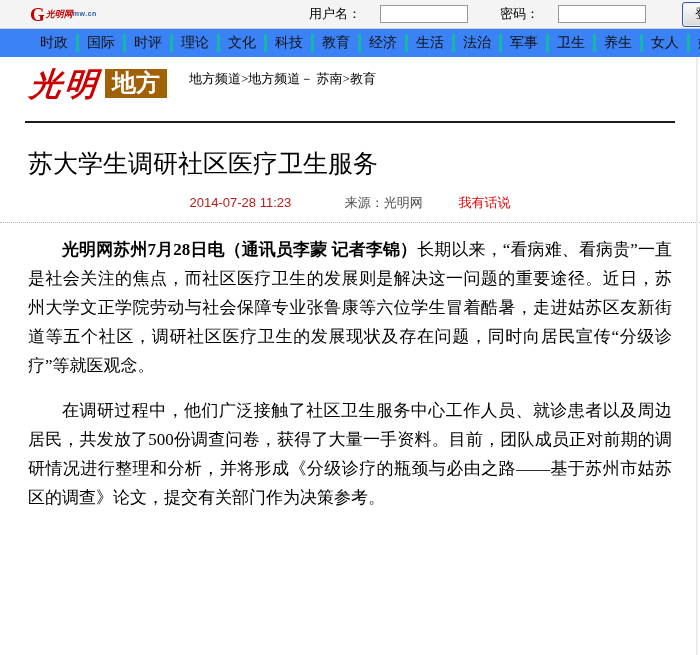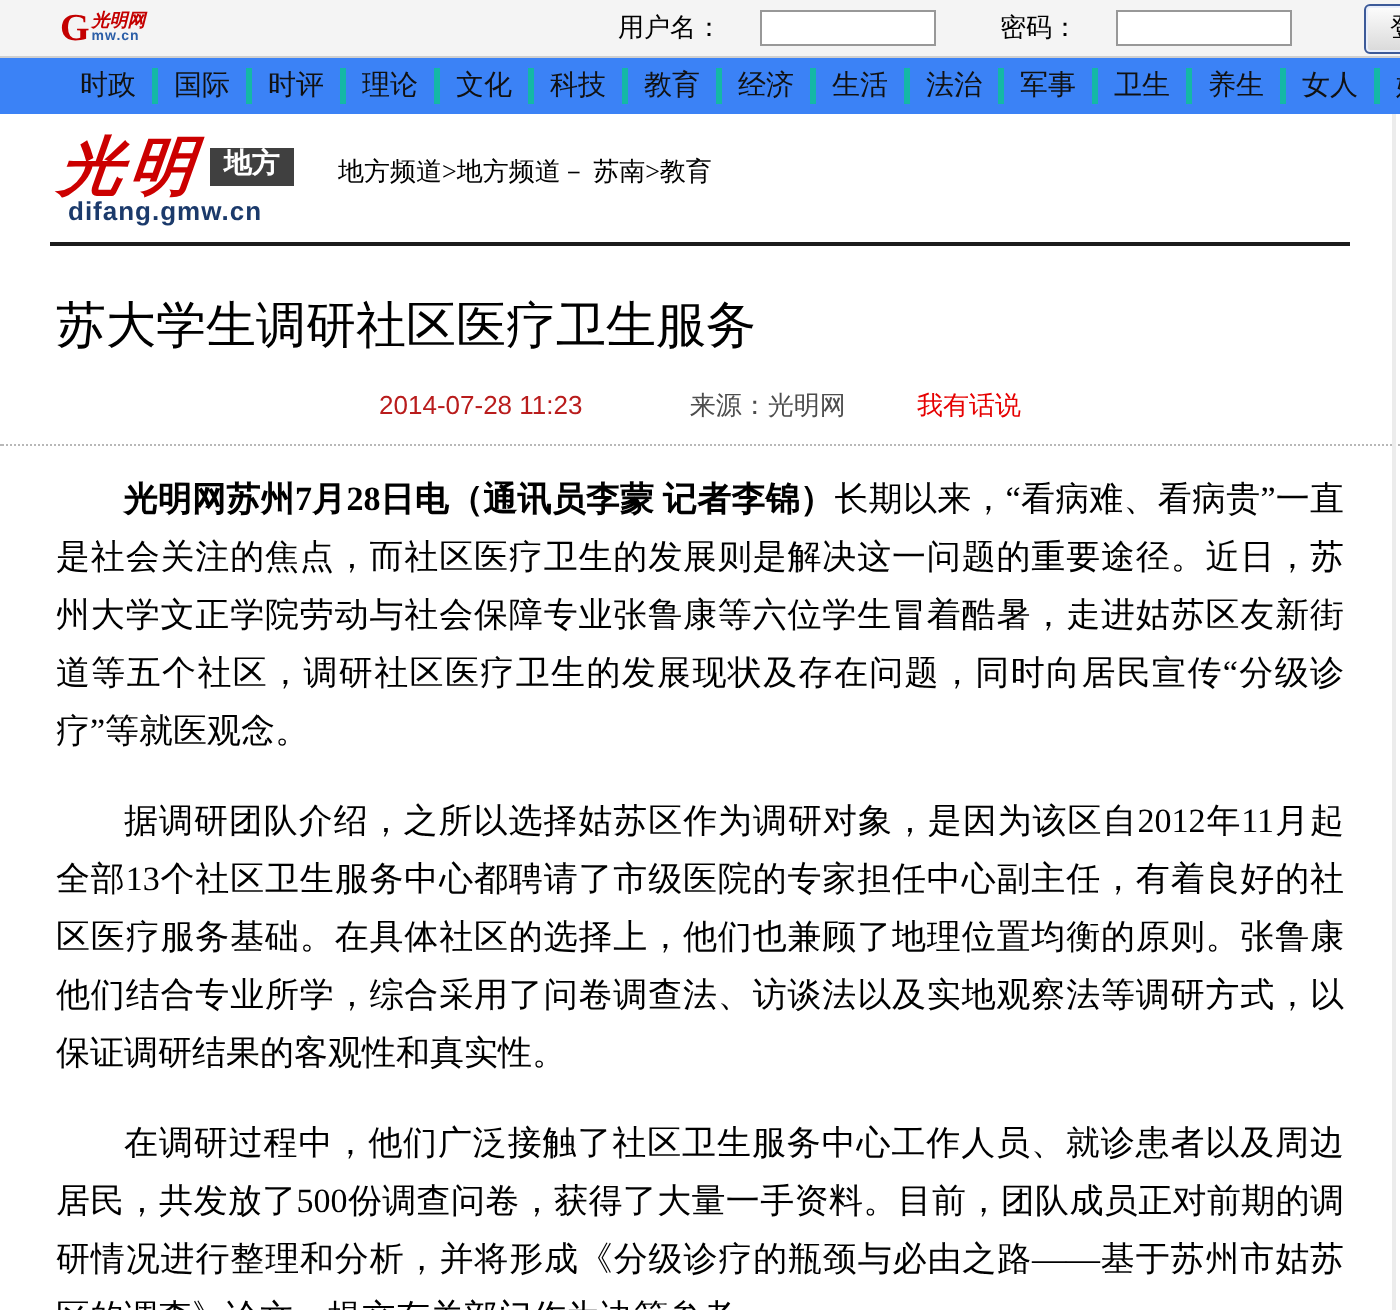--- a/index.html
+++ b/index.html
@@ -9,21 +9,21 @@
   }
   
   .topbar{
     height:28px;background:#f4f4f4;border-bottom:1px solid #cfcfcf;
     display:flex;align-items:center;padding-left:30px;
     white-space:nowrap;overflow:hidden;
     font-family:"Liberation Sans",sans-serif;
   }
   .gmw-logo{display:flex;align-items:center;margin-right:20px;cursor:pointer;}
   .g-letter{color:#c40000;font-size:19px;font-weight:bold;font-family:"Liberation Serif",serif;line-height:19px;}
-  .logo-col{display:flex;flex-direction:column;line-height:1;margin-left:1px;}
+  .logo-col{display:flex;flex-direction:row;line-height:1;margin-left:1px;}
   .logo-script{color:#c40000;font-size:9px;font-style:italic;font-weight:bold;}
   .logo-sub{color:#2b5ea7;font-size:7px;font-weight:bold;letter-spacing:.5px;}
   .top-link{color:#b30000;font-size:13px;font-weight:bold;text-decoration:none;margin-right:28px;cursor:pointer;margin-top:48px;}
   .login{margin-left:auto;display:flex;align-items:center;font-size:13px;color:#000;gap:16px;}
   .login-label{margin-right:3px;}
   .login input{width:82px;height:16px;border:1px solid #989898;background:#fff;margin-right:16px;padding:0 2px;}
   .login input:last-of-type{margin-right:0;}
   .login-btn{
     margin-left:20px;margin-right:-34px;flex:0 0 auto;
     font-size:13px;padding:2px 12px 3px;color:#000;cursor:pointer;
@@ -44,21 +44,21 @@
   
   .header{position:relative;height:66px;box-sizing:border-box;padding:12px 0 0 30px;}
   .header-inner{display:flex;align-items:center;}
   .difang-logo{cursor:pointer;}
   .logo-row{display:flex;align-items:center;}
   .script{
     color:#cc0000;font-size:32px;font-weight:bold;font-style:italic;
     line-height:28px;letter-spacing:3px;transform:skewX(-6deg);
   }
   .badge{
-    background:#404040;color:#fff;font-size:14px;font-weight:bold;
+    background:#a16207;color:#fff;font-size:24px;font-weight:bold;
     padding:2px 7px 3px;margin-left:5px;line-height:1;
   }
   .domain{
     color:#1b3a6b;font-weight:bold;font-size:13px;margin-top:1px;padding-left:4px;
     font-family:"Liberation Sans",sans-serif;letter-spacing:.5px;
   }
   .breadcrumb{font-size:13px;color:#000;margin-left:22px;padding-bottom:10px;cursor:pointer;}
   .header-divider{position:absolute;left:25px;right:25px;bottom:0;height:2px;background:#1c1c1c;}
   .right-edge{position:absolute;right:2px;top:57px;bottom:0;width:2px;background:#ececec;}
   
@@ -120,34 +120,32 @@
 
 </ul>
 
 <div class="header">
   <div class="header-inner">
     <div class="difang-logo">
       <div class="logo-row">
         <span class="script">光明</span>
         <span class="badge">地方</span>
       </div>
-      <div class="domain">difang.gmw.cn</div>
     </div>
     <div class="breadcrumb">地方频道&gt;地方频道－ 苏南&gt;教育</div>
   </div>
   <div class="header-divider"></div>
 </div>
 <div class="right-edge"></div>
 
 <div class="article">
   <h1 class="title">苏大学生调研社区医疗卫生服务</h1>
   <div class="meta">
     <span class="date">2014-07-28 11:23</span>
     <span class="source">来源：光明网</span>
     <span class="comment">我有话说</span>
   </div>
   <div class="dotted"></div>
   <div class="body">
     <p><span class="lead">光明网苏州7月28日电（通讯员李蒙 记者李锦）</span><span>长期以来，“看病难、看病贵”一直是社会关注的焦点，而社区医疗卫生的发展则是解决这一问题的重要途径。近日，苏州大学文正学院劳动与社会保障专业张鲁康等六位学生冒着酷暑，走进姑苏区友新街道等五个社区，调研社区医疗卫生的发展现状及存在问题，同时向居民宣传“分级诊疗”等就医观念。</span></p>
-    <p><span>据调研团队介绍，之所以选择姑苏区作为调研对象，是因为该区自2012年11月起全部13个社区卫生服务中心都聘请了市级医院的专家担任中心副主任，有着良好的社区医疗服务基础。在具体社区的选择上，他们也兼顾了地理位置均衡的原则。张鲁康他们结合专业所学，综合采用了问卷调查法、访谈法以及实地观察法等调研方式，以保证调研结果的客观性和真实性。</span></p>
     <p><span>在调研过程中，他们广泛接触了社区卫生服务中心工作人员、就诊患者以及周边居民，共发放了500份调查问卷，获得了大量一手资料。目前，团队成员正对前期的调研情况进行整理和分析，并将形成《分级诊疗的瓶颈与必由之路——基于苏州市姑苏区的调查》论文，提交有关部门作为决策参考。</span></p>
   </div>
 </div>
 
 </body></html>

